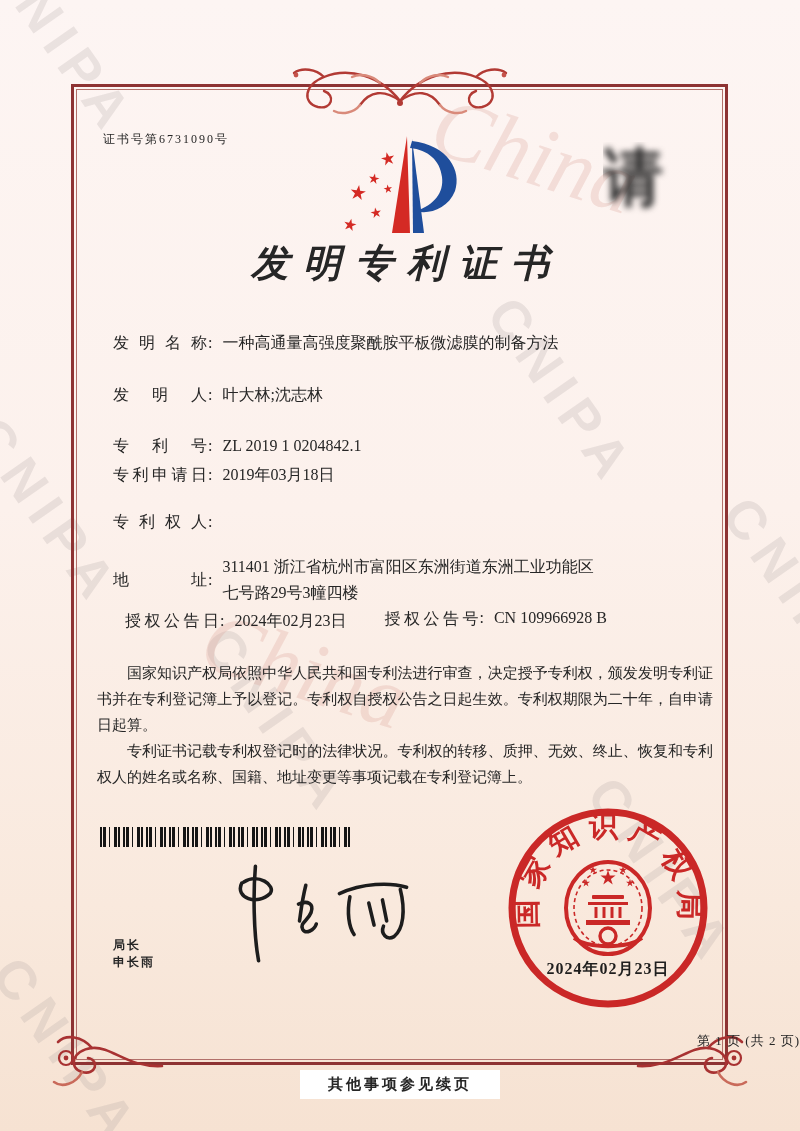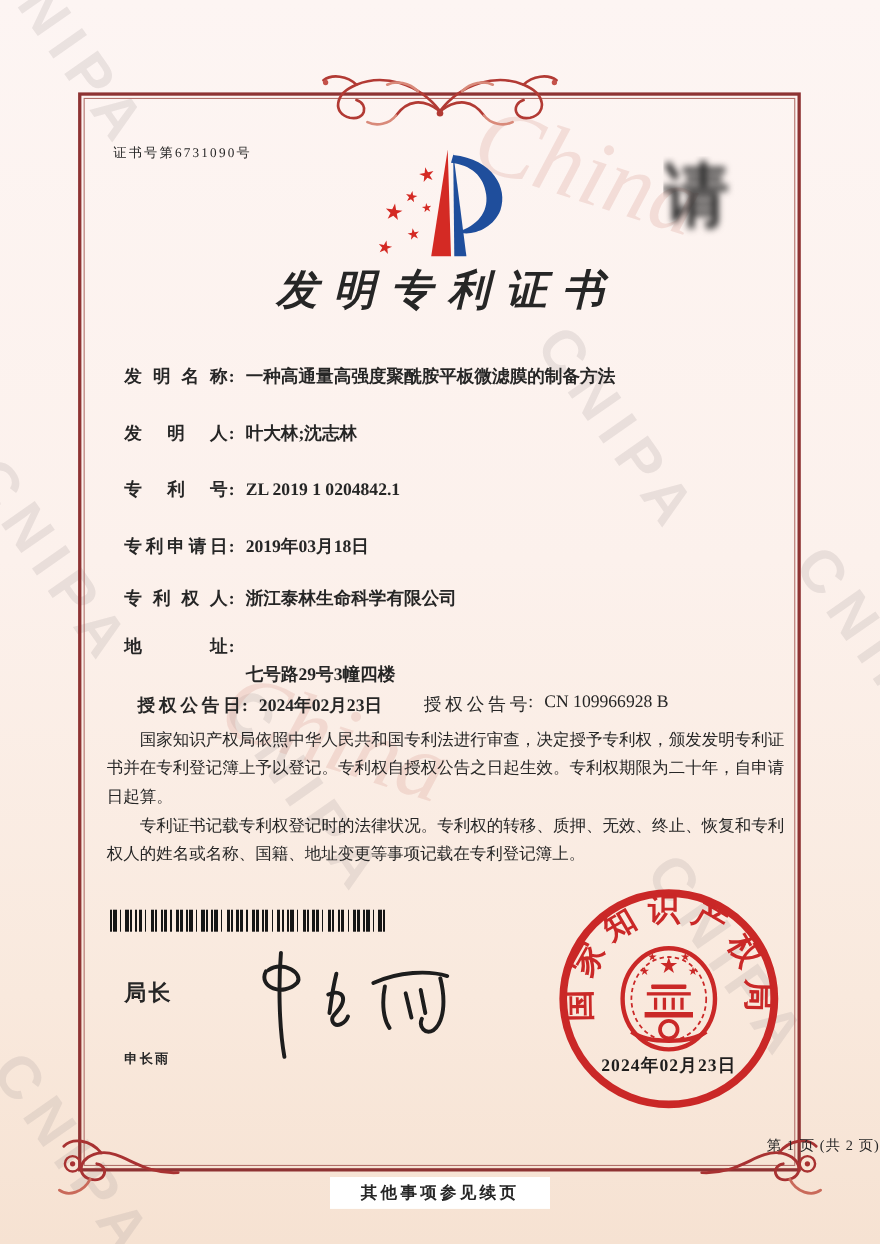--- a/index.html
+++ b/index.html
@@ -13,39 +13,39 @@
   .wm-script{position:absolute;font-style:italic;font-size:86px;color:rgba(219,160,150,0.28);
       transform:rotate(18deg);white-space:nowrap;pointer-events:none;font-family:"Liberation Serif",serif;}
   
   .frame{position:absolute;left:71px;top:84px;width:651px;height:975px;border:3px solid #8e3333;}
   .frame-inner{position:absolute;left:2px;top:2px;right:2px;bottom:2px;border:1px solid #b2706a;}
   
   .cert-no{position:absolute;left:103px;top:131px;font-size:12px;letter-spacing:2px;}
   .title{position:absolute;left:0;right:0;top:238px;text-align:center;font-size:38px;font-weight:700;
          letter-spacing:14px;text-indent:14px;font-style:italic;}
   .fields{position:absolute;left:113px;top:331px;width:560px;font-size:16px;}
-  .frow{display:flex;align-items:flex-start;line-height:24px;font-weight:bold;}
+  .frow{display:flex;align-items:center;line-height:24px;}
   .flabel{display:inline-block;width:94px;text-align:justify;text-align-last:justify;flex:0 0 94px;}
   .fcolon{display:inline-block;margin:0 10px 0 1px;}
   .fvalue{display:inline-block;}
-  .mb1{margin-bottom:28px}.mb2{margin-bottom:27px}.mb3{margin-bottom:28px}
+  .mb1{margin-bottom:28px}.mb2{margin-bottom:27px}.mb3{margin-bottom:5px}
   .mb4{margin-bottom:23px}.mb5{margin-bottom:20px}.mb6{margin-bottom:3px}
   .addr2{line-height:26px;}
   .grant-row{display:flex;margin-left:12px;}
   .grant-pair2{margin-left:38px;display:flex;}
   .paras{position:absolute;left:97px;top:660px;width:616px;font-size:15px;line-height:26px;
          text-align:justify;}
   .paras p{margin:0;text-indent:2em;}
   
   .barcode{position:absolute;left:100px;top:827px;width:252px;height:20px;
     background:repeating-linear-gradient(90deg,#151515 0 2px,transparent 2px 3px,#151515 3px 6px,
       transparent 6px 9px,#151515 9px 10px,transparent 10px 14px,#151515 14px 17px,
       transparent 17px 18px,#151515 18px 20px,transparent 20px 23px);}
   
-  .signer-title{position:absolute;left:113px;top:889px;font-size:20px;font-weight:700;
+  .signer-title{position:absolute;left:113px;top:937px;font-size:12px;font-weight:700;
       font-family:"Liberation Sans","DejaVu Sans",sans-serif;letter-spacing:2px;}
   .signer-name{position:absolute;left:113px;top:954px;font-size:12px;font-weight:700;
       font-family:"Liberation Sans","DejaVu Sans",sans-serif;letter-spacing:2px;}
   .signature{position:absolute;left:213px;top:860px;}
   
   .blur-stamp{position:absolute;left:603px;top:142px;width:66px;height:76px;overflow:hidden;}
   .blur-stamp span{font-size:60px;font-weight:700;color:#2d2d2d;filter:blur(3px);
       display:block;transform:scaleY(1.05);line-height:72px;}
   
   .seal{position:absolute;left:497px;top:808px;opacity:.95;}
@@ -155,27 +155,26 @@
       <span class="fvalue">ZL 2019 1 0204842.1</span>
     </div>
     <div class="frow mb4">
       <span class="flabel">专利申请日</span>
         <span class="fcolon">:</span>
       <span class="fvalue">2019年03月18日</span>
     </div>
     <div class="frow mb5">
       <span class="flabel">专利权人</span>
         <span class="fcolon">:</span>
-      <span class="fvalue">浙江泰林生命科学有限公司</span>
     </div>
     <div class="frow mb6">
       <span class="flabel">地址</span>
         <span class="fcolon">:</span>
       <span class="fvalue">
-        <br>
+        <span class="addr2">311401 浙江省杭州市富阳区东洲街道东洲工业功能区</span><br>
         <span class="addr2">七号路29号3幢四楼</span>
       </span>
     </div>
     <div class="grant-row">
       <span class="frow">
         <span class="flabel">授权公告日</span>
           <span class="fcolon">:</span>
         <span class="fvalue">2024年02月23日</span>
       </span>
       <span class="grant-pair2">

